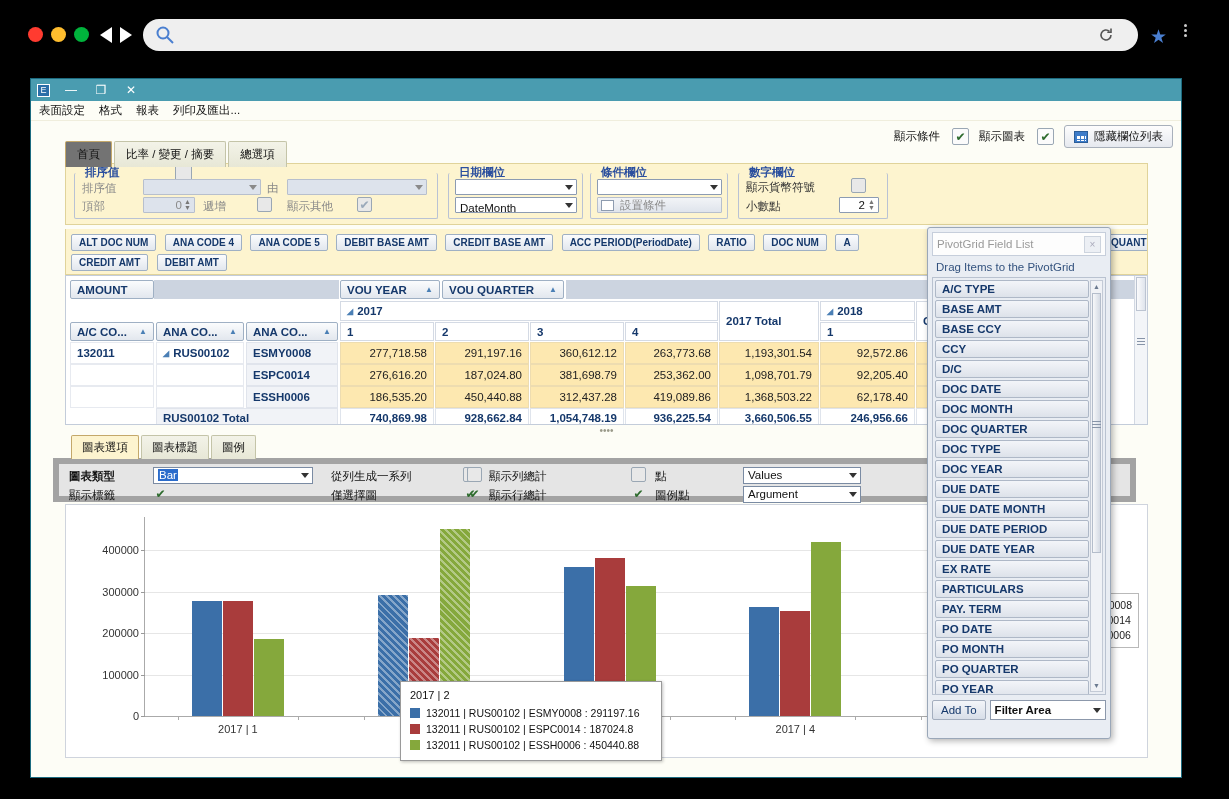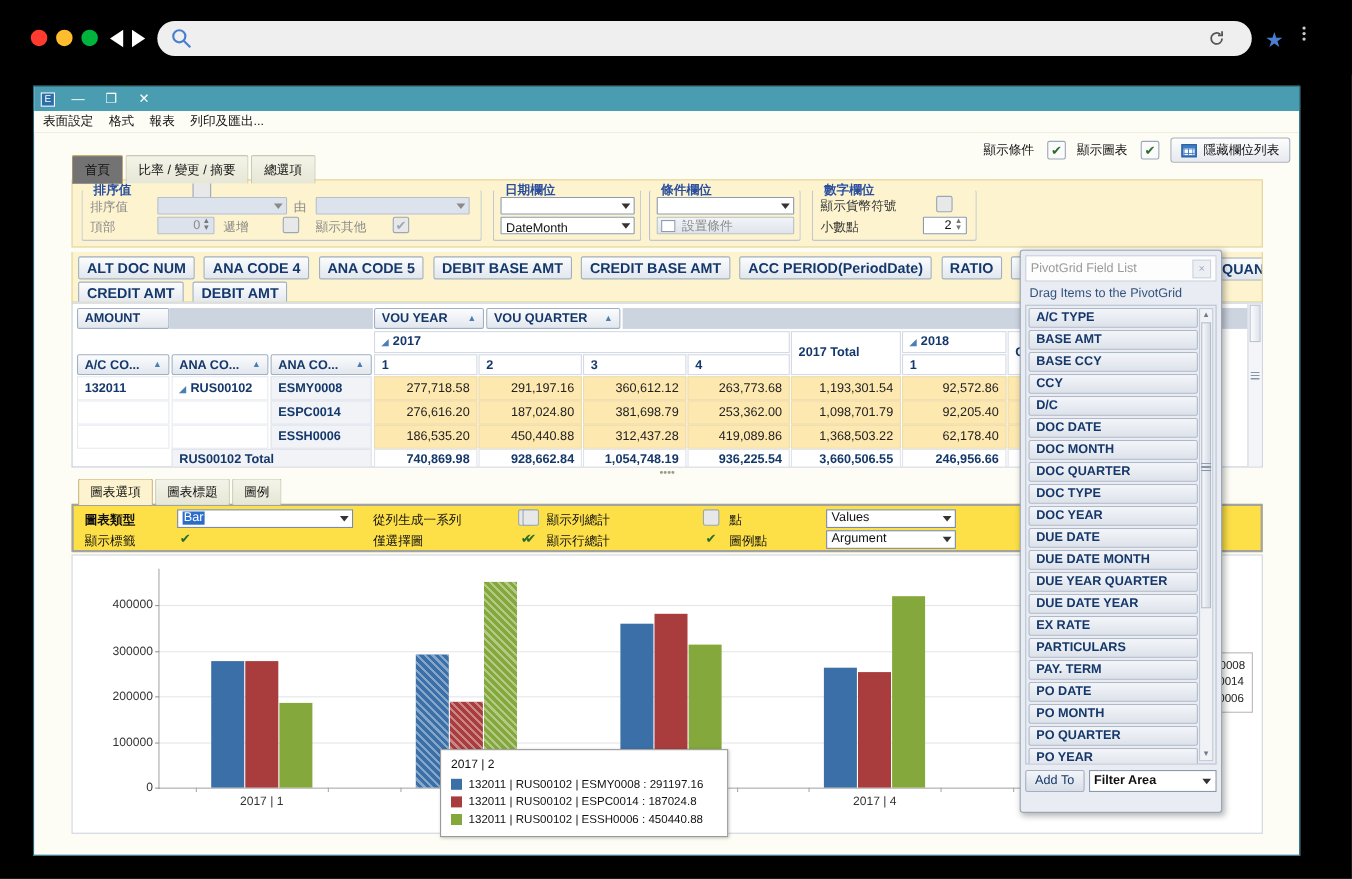--- a/index.html
+++ b/index.html
@@ -110,21 +110,21 @@
   .spin{position:absolute;right:3px;top:1px;font-size:7px;color:#777;line-height:6px;}
 
   
   #field-strip{
     position:absolute; left:34px; top:150px; width:1083px; height:46px;
     background:#fdf4cf; border:1px solid #e0d39a; border-top:none;
     padding:3px 3px; overflow:hidden;
   }
   .fbtn{
     display:inline-block; background:linear-gradient(#fbfcfd,#e2e7ee);
-    border:1px solid #9fb0c4; border-radius:2px; font-size:13px; font-weight:bold;
+    border:1px solid #9fb0c4; border-radius:2px; font-size:10px; font-weight:bold;
     color:#15386b; padding:2px 7px; margin:1px 2px; white-space:nowrap;
   }
 
   
   #pivot-grid{
     position:absolute; left:34px; top:196px; width:1083px; height:150px;
     background:#fff; border:1px solid #c3ccda; overflow:hidden;
   }
   #pg-inner{position:relative; width:1083px;}
   .pgcell{
@@ -148,22 +148,22 @@
     text-align:center;font-size:10px;color:#9a9a8a;line-height:7px;}
 
   
   #chart-tabs{position:absolute;left:40px;top:356px;display:flex;gap:2px;z-index:3;}
   .ctab{
     font-size:11.5px;padding:4px 10px;border:1px solid #c4c4a8;border-bottom:none;
     background:linear-gradient(#f3f3e8,#e7e7d6);color:#111;border-radius:2px 2px 0 0;
   }
   .ctab.active{background:#fdf4cf;border-color:#c4a86a;}
   #chart-opts{
-    position:absolute;left:34px;top:379px;width:1083px;height:44px;
-    background:#fde047;border:2px solid #a3a3a3;
+    position:absolute;left:22px;top:379px;width:1083px;height:44px;
+    background:#e5e5e5;border:6px solid #a3a3a3;
   }
   .co-label{position:absolute;font-size:11.5px;color:#111;}
   .co-label.bold{font-weight:bold;}
   .co-select{
     position:absolute;background:#fff;border:1px solid #7a8ba3;height:17px;font-size:11.5px;
     padding:1px 4px;color:#111;
   }
   .co-select .caret{position:absolute;right:3px;top:5px;border-left:4px solid transparent;border-right:4px solid transparent;border-top:5px solid #333;}
   .sel-text{background:#2b6ccb;color:#fff;padding:0 1px;}
 
@@ -602,21 +602,21 @@
       <div class="fl-item">BASE CCY</div>
       <div class="fl-item">CCY</div>
       <div class="fl-item">D/C</div>
       <div class="fl-item">DOC DATE</div>
       <div class="fl-item">DOC MONTH</div>
       <div class="fl-item">DOC QUARTER</div>
       <div class="fl-item">DOC TYPE</div>
       <div class="fl-item">DOC YEAR</div>
       <div class="fl-item">DUE DATE</div>
       <div class="fl-item">DUE DATE MONTH</div>
-      <div class="fl-item">DUE YEAR QUARTER</div>
+      <div class="fl-item">DUE DATE PERIOD</div>
       <div class="fl-item">DUE DATE YEAR</div>
       <div class="fl-item">EX RATE</div>
       <div class="fl-item">PARTICULARS</div>
       <div class="fl-item">PAY. TERM</div>
       <div class="fl-item">PO DATE</div>
       <div class="fl-item">PO MONTH</div>
       <div class="fl-item">PO QUARTER</div>
       <div class="fl-item">PO YEAR</div>
 
       <div id="fl-scroll">

